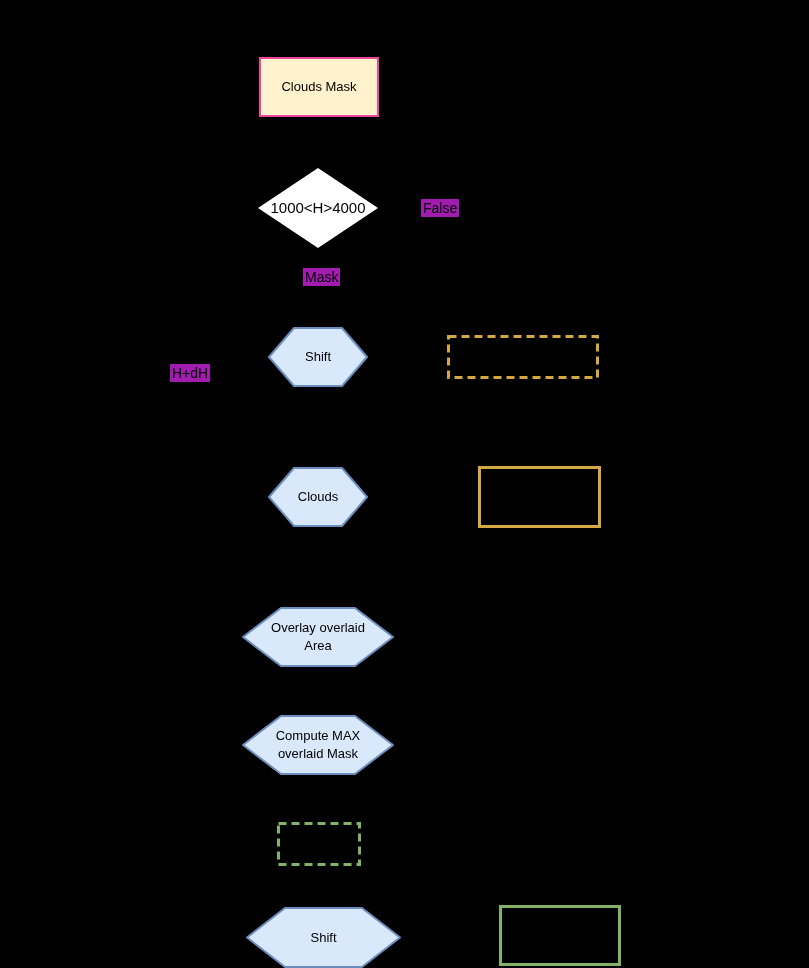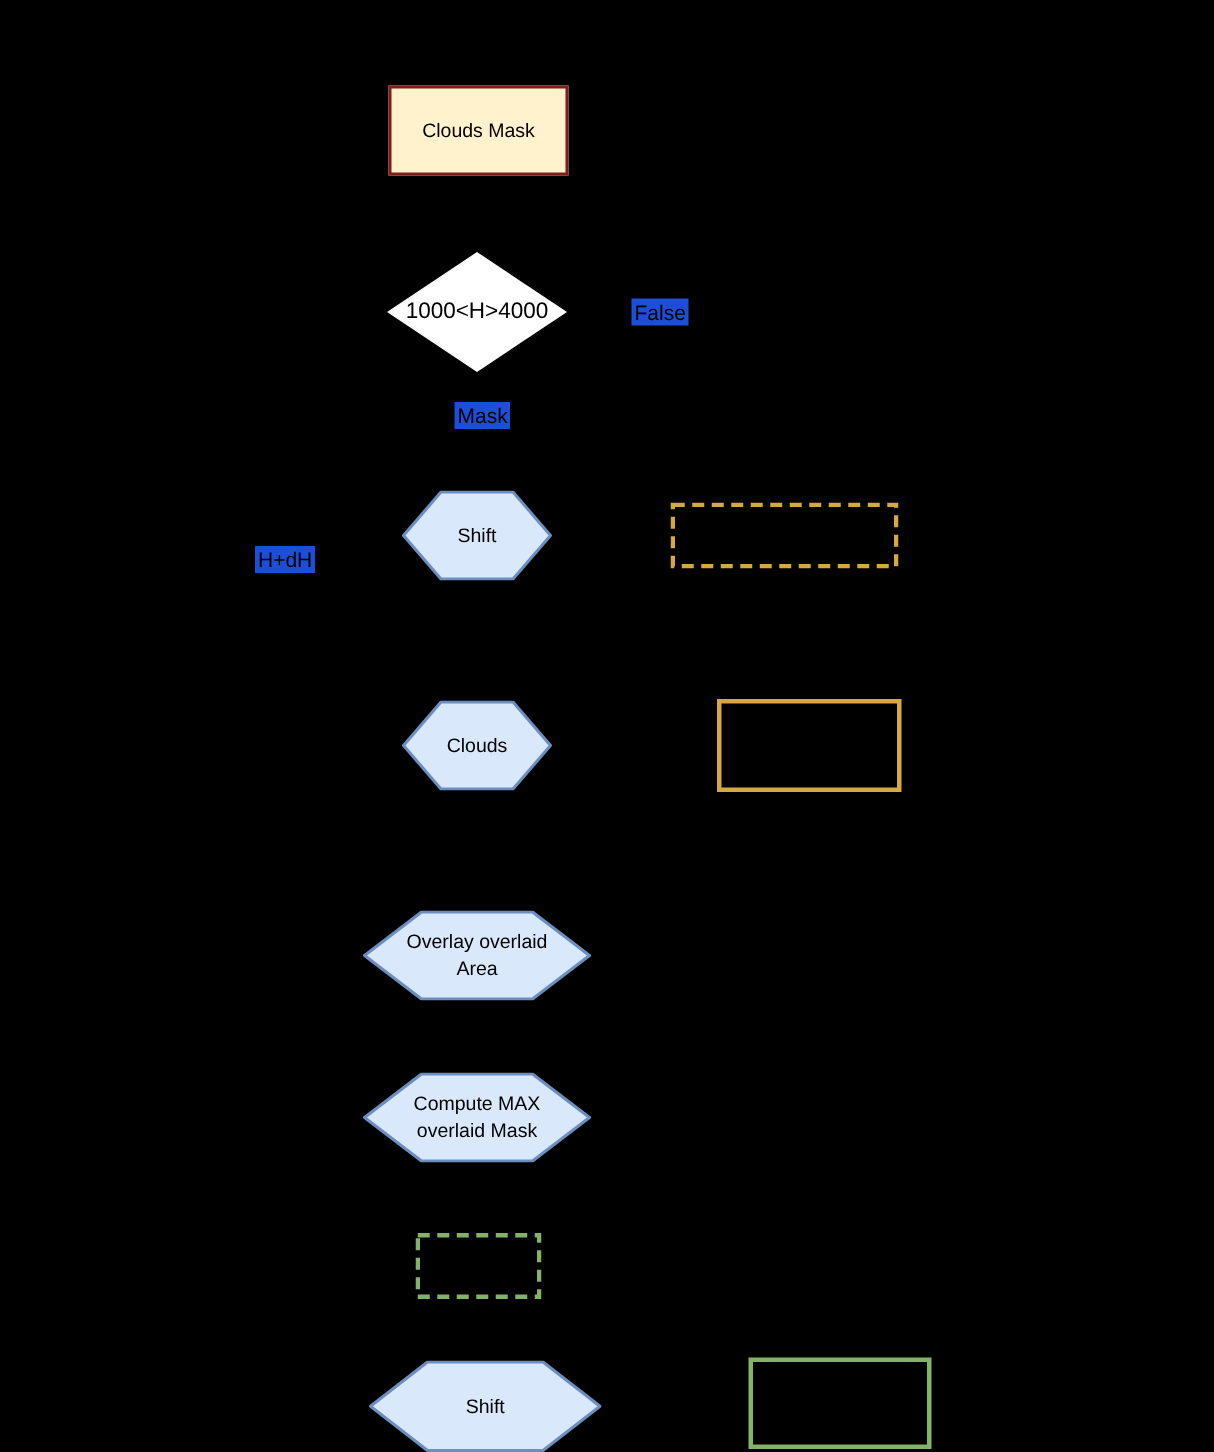--- a/index.html
+++ b/index.html
@@ -30,39 +30,39 @@
     color: #000000;
     pointer-events: none;
   }
   .node-label.small { font-size: 15px; }
   .hex-pad { padding: 0 20px; }
 
   
   .rect-process {
     box-sizing: border-box;
     background: #FFF2CC;
-    border: 2px solid #7f1d1d;
+    border: 2px solid #ec4899;
   }
 
   
   .box-solid-orange {
     box-sizing: border-box;
     border: 3px solid #D4A843;
     background: transparent;
   }
   .box-solid-green {
     box-sizing: border-box;
     border: 3px solid #82B366;
     background: transparent;
   }
 
   
   .edge-label {
     position: absolute;
-    background: #1d4ed8;
+    background: #a21caf;
     color: #000000;
     font-size: 14px;
     line-height: 1.3;
     padding: 0 2px;
     white-space: nowrap;
   }
 
   
   #clouds-mask      { left: 259px; top: 57px;  width: 120px; height: 60px; }
   #height-decision  { left: 258px; top: 168px; width: 120px; height: 80px; }

